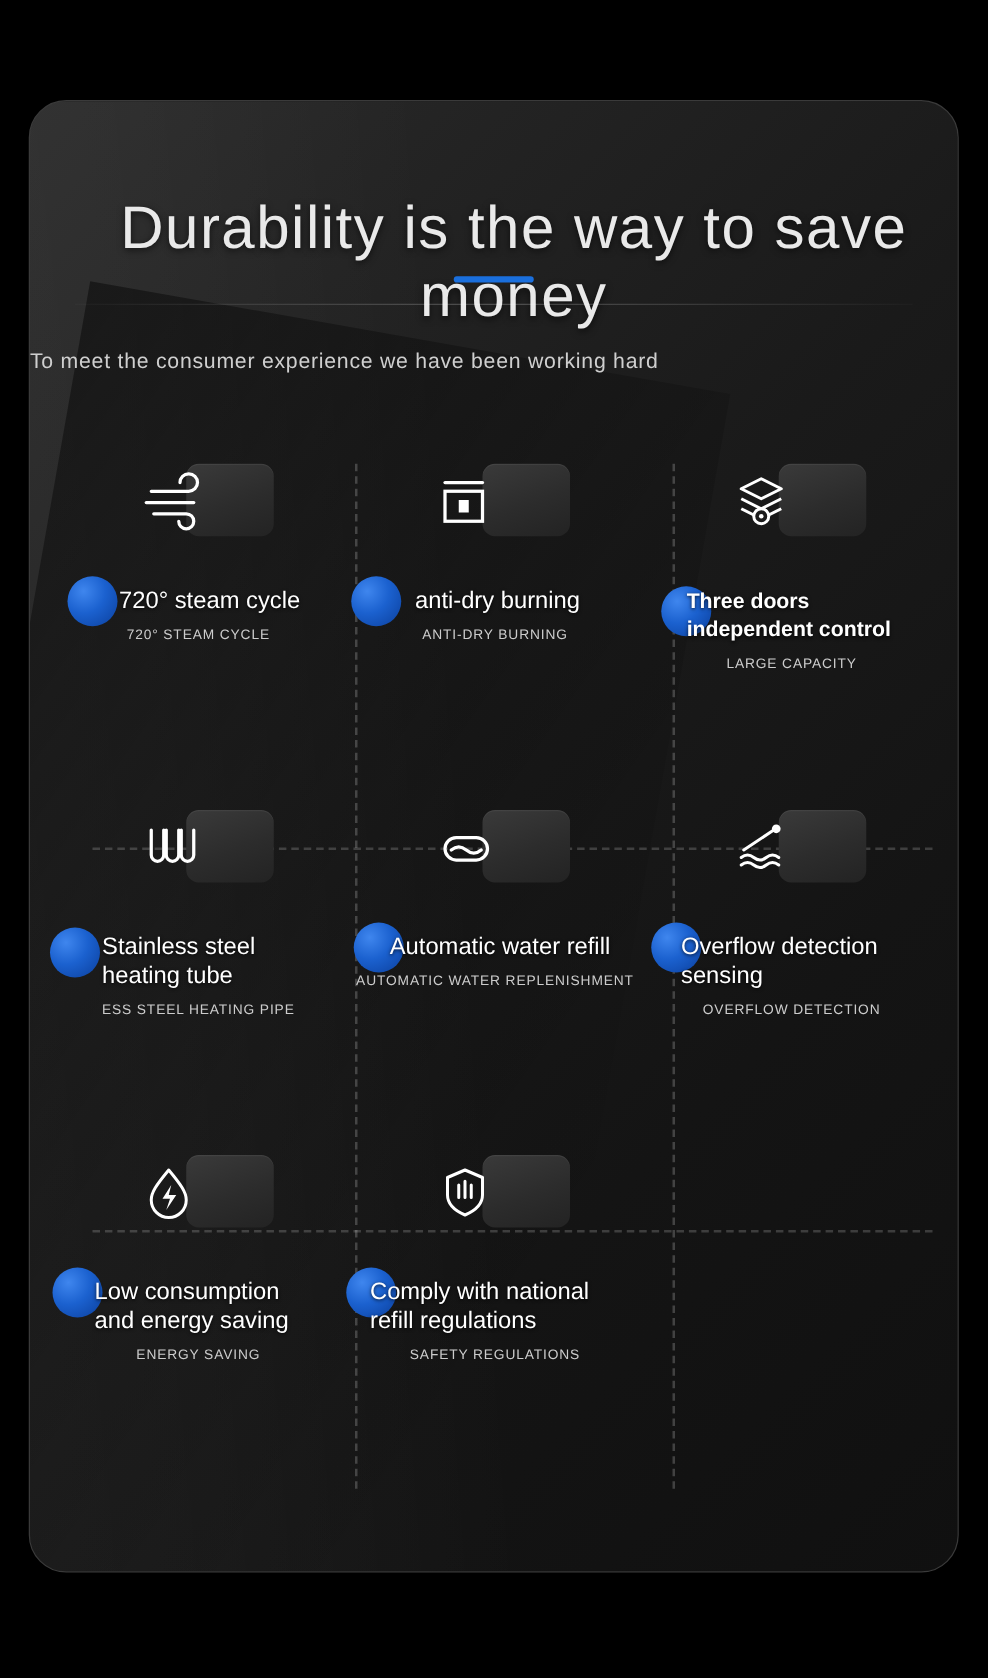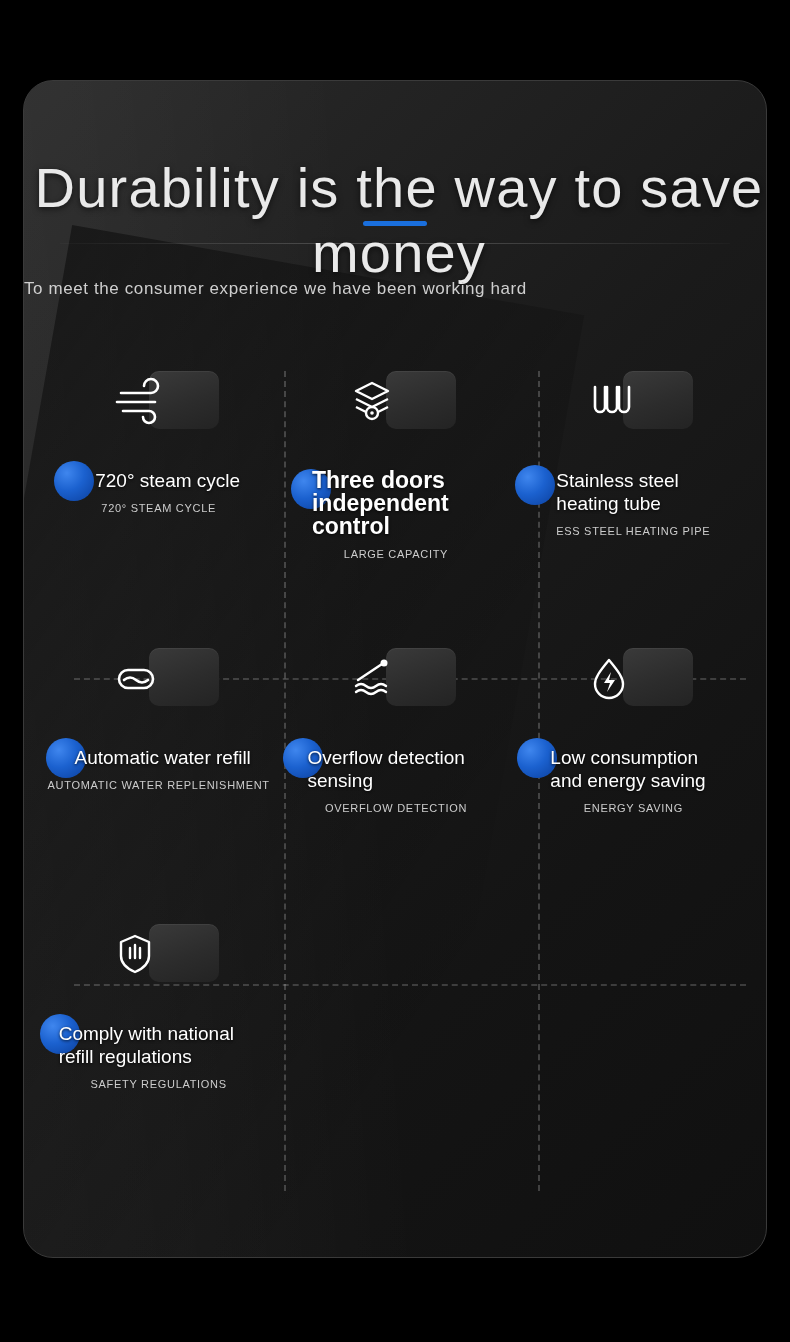--- a/index.html
+++ b/index.html
@@ -46,25 +46,25 @@
     width: 520px;
     height: 1200px;
     background: linear-gradient(115deg, rgba(0,0,0,0.45) 0%, rgba(0,0,0,0.15) 50%, rgba(0,0,0,0) 80%);
     transform: rotate(10deg);
     pointer-events: none;
   }
 
   .title {
     position: absolute;
     top: 74px;
-    left: 4px;
+    left: 16px;
     width: 100%;
     text-align: center;
     color: #e9e9e9;
-    font-size: 56px;
+    font-size: 48px;
     font-weight: 400;
     letter-spacing: 1.2px;
     text-shadow: 0 2px 6px rgba(0,0,0,0.6);
   }
   .accent-bar {
     position: absolute;
     top: 140px;
     left: 50%;
     transform: translateX(-50%);
     width: 64px;
@@ -171,21 +171,21 @@
   .main-label {
     position: relative;
     color: #ffffff;
     font-size: 19px;
     line-height: 23px;
     text-align: left;
     max-width: 200px;
     z-index: 2;
     text-shadow: 0 1px 3px rgba(0,0,0,0.8);
   }
-  .main-label.bold { font-weight: bold; font-size: 23px; }
+  .main-label.bold { font-weight: bold; font-size: 17px; }
   .sub-label {
     margin-top: 10px;
     color: #cccccc;
     font-size: 11px;
     letter-spacing: 0.7px;
     text-align: center;
     text-transform: uppercase;
   }
 </style>
 </head>
@@ -219,20 +219,37 @@
             </svg>
           </div>
         </div>
         <div class="label-wrap">
           <div class="dot" style="left:14px;"></div>
           <div class="main-label" style="margin-left:18px;">720° steam cycle</div>
         </div>
         <div class="sub-label">720° STEAM CYCLE</div>
       </div>
 
+      <div class="cell">
+        <div class="icon-box">
+          <div class="icon-plate"></div>
+          <div class="icon-glyph">
+            <svg viewBox="0 0 62 54" fill="none" stroke="#fff" stroke-width="2.6">
+              <rect x="8" y="20" width="30" height="24"></rect>
+              <rect x="19" y="27" width="8" height="10" fill="#fff" stroke="none"></rect>
+              <path d="M8 13 H38" stroke-linecap="round"></path>
+            </svg>
+          </div>
+        </div>
+        <div class="label-wrap">
+          <div class="dot" style="left:4px;"></div>
+          <div class="main-label" style="margin-left:4px;">anti-dry burning</div>
+        </div>
+        <div class="sub-label">ANTI-DRY BURNING</div>
+      </div>
 
 
       <div class="cell">
         <div class="icon-box">
           <div class="icon-plate"></div>
           <div class="icon-glyph">
             <svg viewBox="0 0 62 54" fill="none" stroke="#fff" stroke-width="2.4" stroke-linejoin="round">
               <path d="M24 10 L40 18 L24 26 L8 18 Z"></path>
               <path d="M8 26 L24 34 L40 26"></path>
               <path d="M8 34 L24 42 L40 34"></path>

